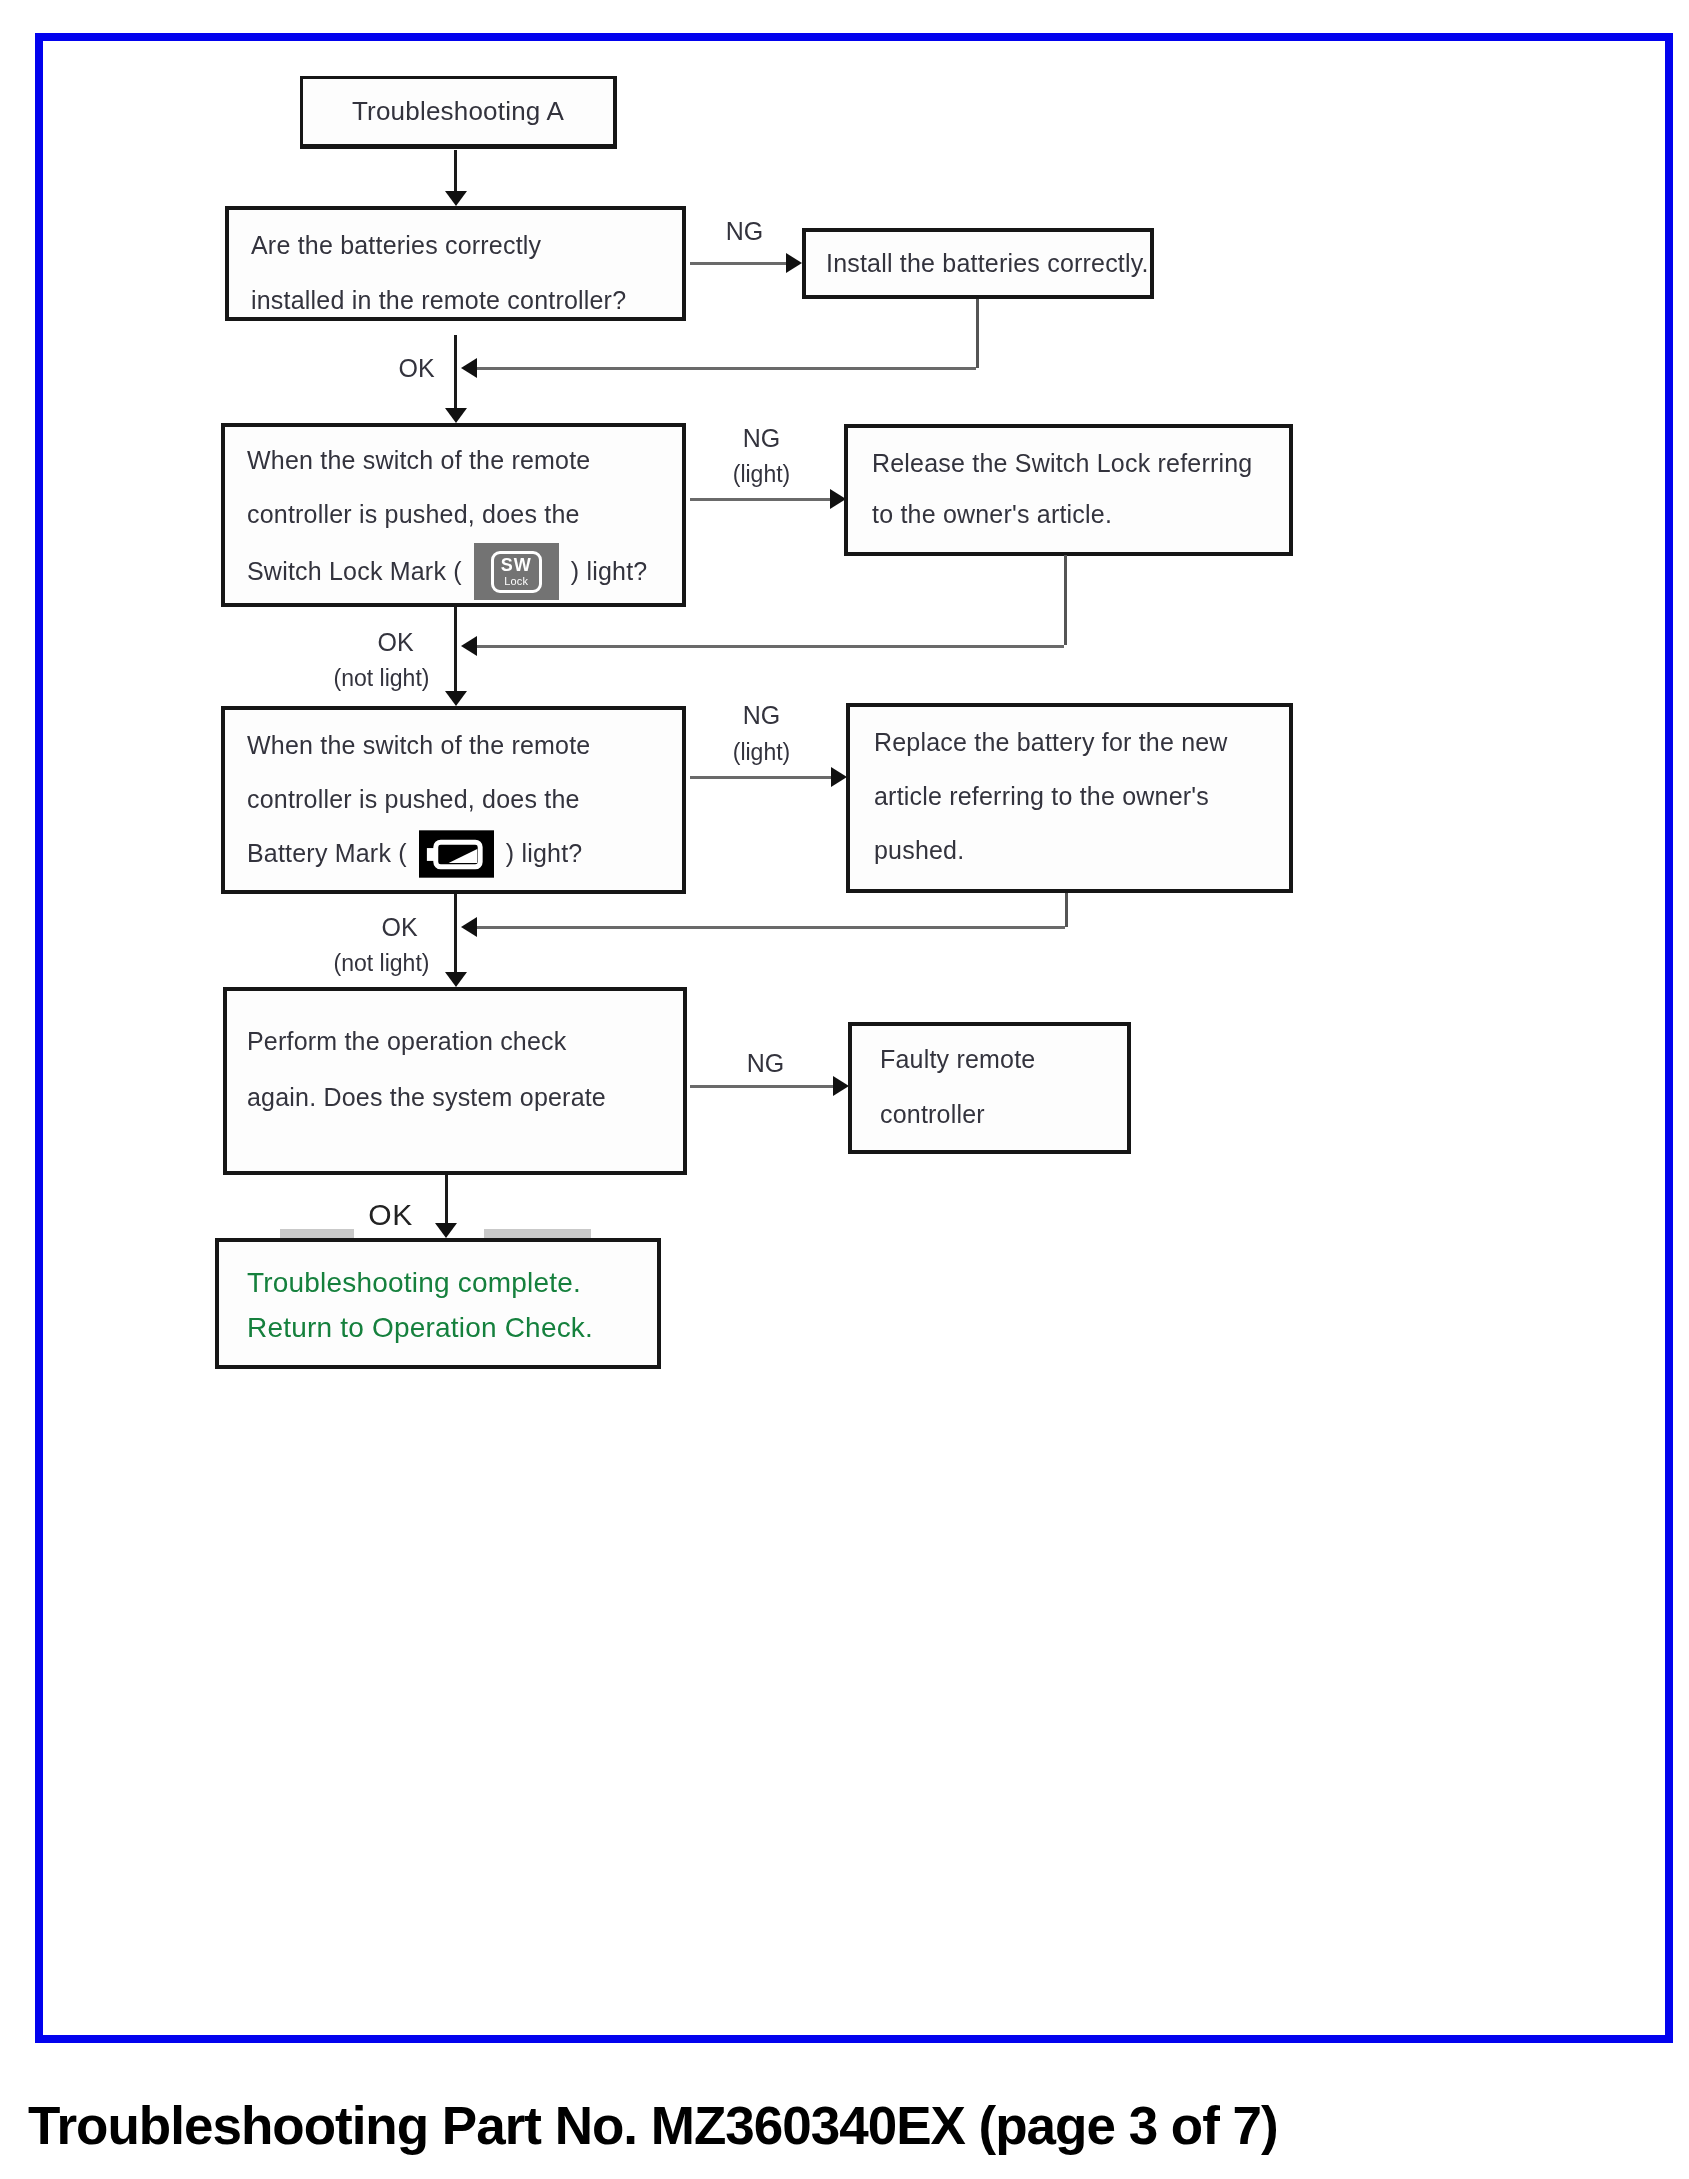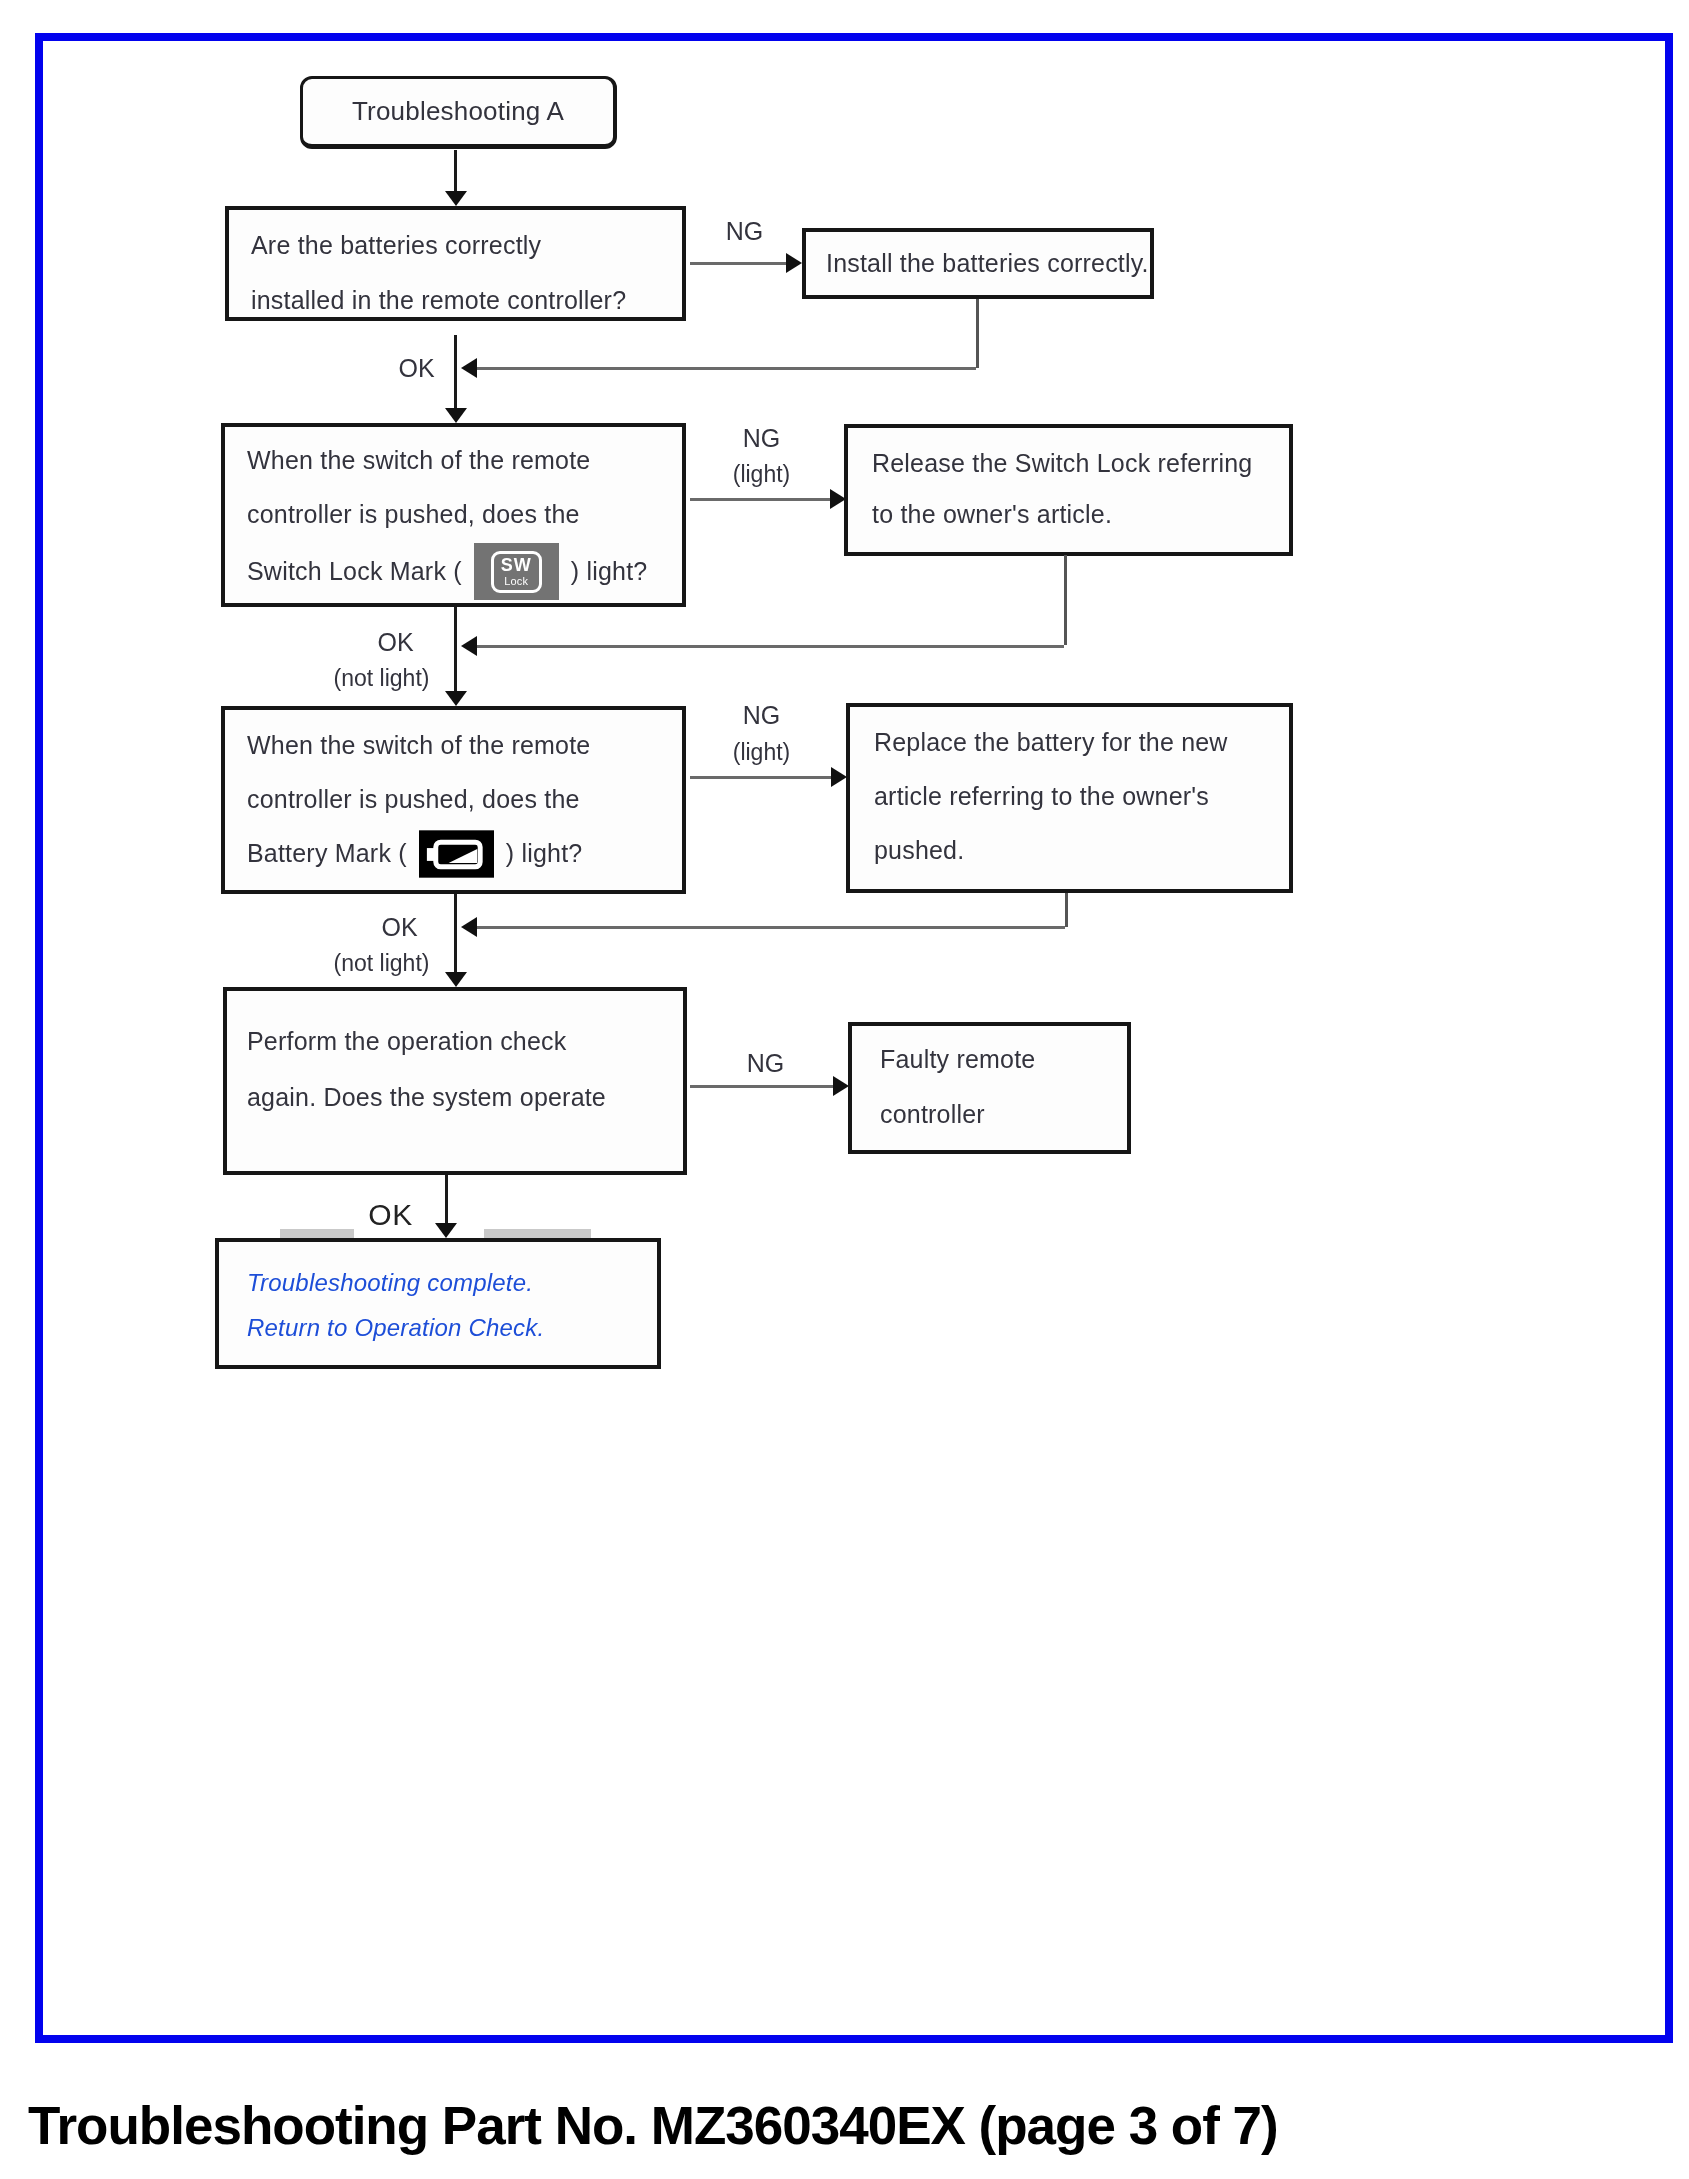--- a/index.html
+++ b/index.html
@@ -3,23 +3,23 @@
 <meta charset="utf-8">
 <style>
   html,body{margin:0;padding:0;background:#ffffff;}
   #page{position:relative;width:1690px;height:2179px;background:#ffffff;overflow:hidden;
         font-family:"Liberation Sans", sans-serif;}
   #frame{position:absolute;left:35px;top:33px;width:1638px;height:2010px;
          border:8px solid #0202ee;box-sizing:border-box;background:#ffffff;}
   .box{position:absolute;border:4px solid #161616;background:#fdfdfd;box-sizing:border-box;
        color:#33333d;font-size:25px;letter-spacing:0.2px;}
   .box .bl{display:flex;align-items:center;}
-  .start{border-width:3px 4px 5px 3px;border-radius:12px;display:flex;align-items:center;
+  .start{border-width:3px 4px 5px 3px;border-radius:0;display:flex;align-items:center;
          justify-content:center;font-size:26px;}
-  .endbox{color:#1d4ed8;font-size:24px;font-style:italic;}
+  .endbox{color:#15803d;font-size:28px;}
   .lbl{position:absolute;color:#33333d;font-size:25px;text-align:center;white-space:nowrap;}
   .lbl.small{font-size:23px;}
   .lbl.big{font-size:30px;color:#222;letter-spacing:0.5px;}
   .vl{position:absolute;width:3px;background:#1a1a1a;}
   .vl.gray{background:#555;}
   .hl{position:absolute;height:3px;background:#6a6a6a;}
   .ah-d{position:absolute;width:0;height:0;border-left:11px solid transparent;
         border-right:11px solid transparent;border-top:15px solid #111;}
   .ah-l{position:absolute;width:0;height:0;border-top:10px solid transparent;
         border-bottom:10px solid transparent;border-right:16px solid #111;}

